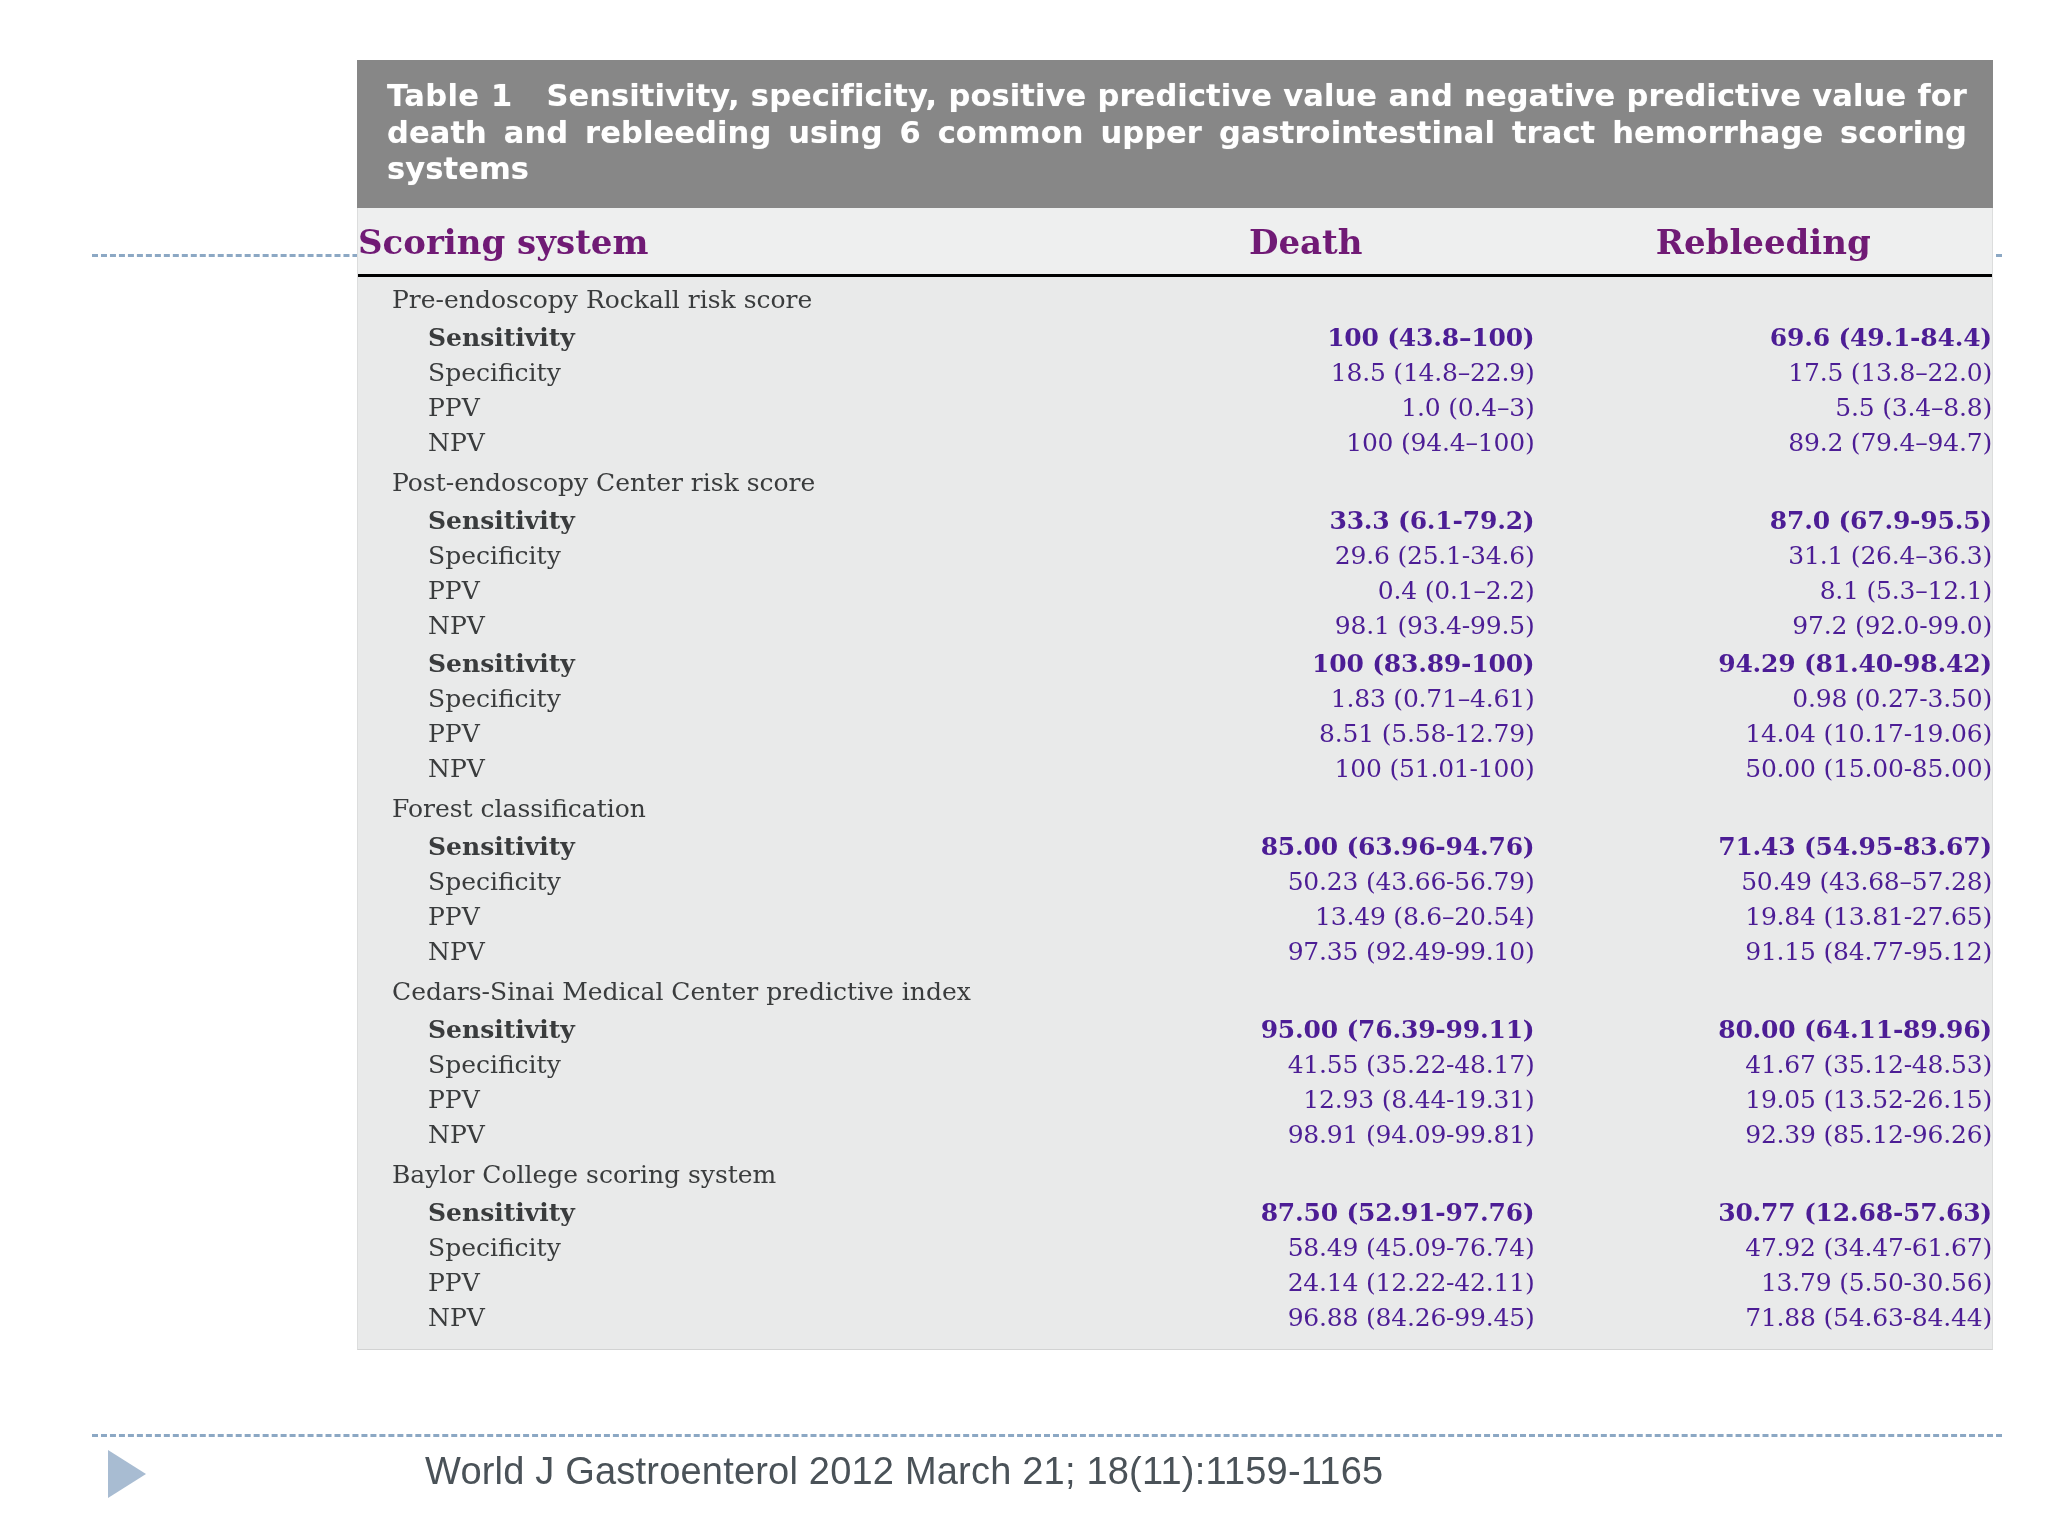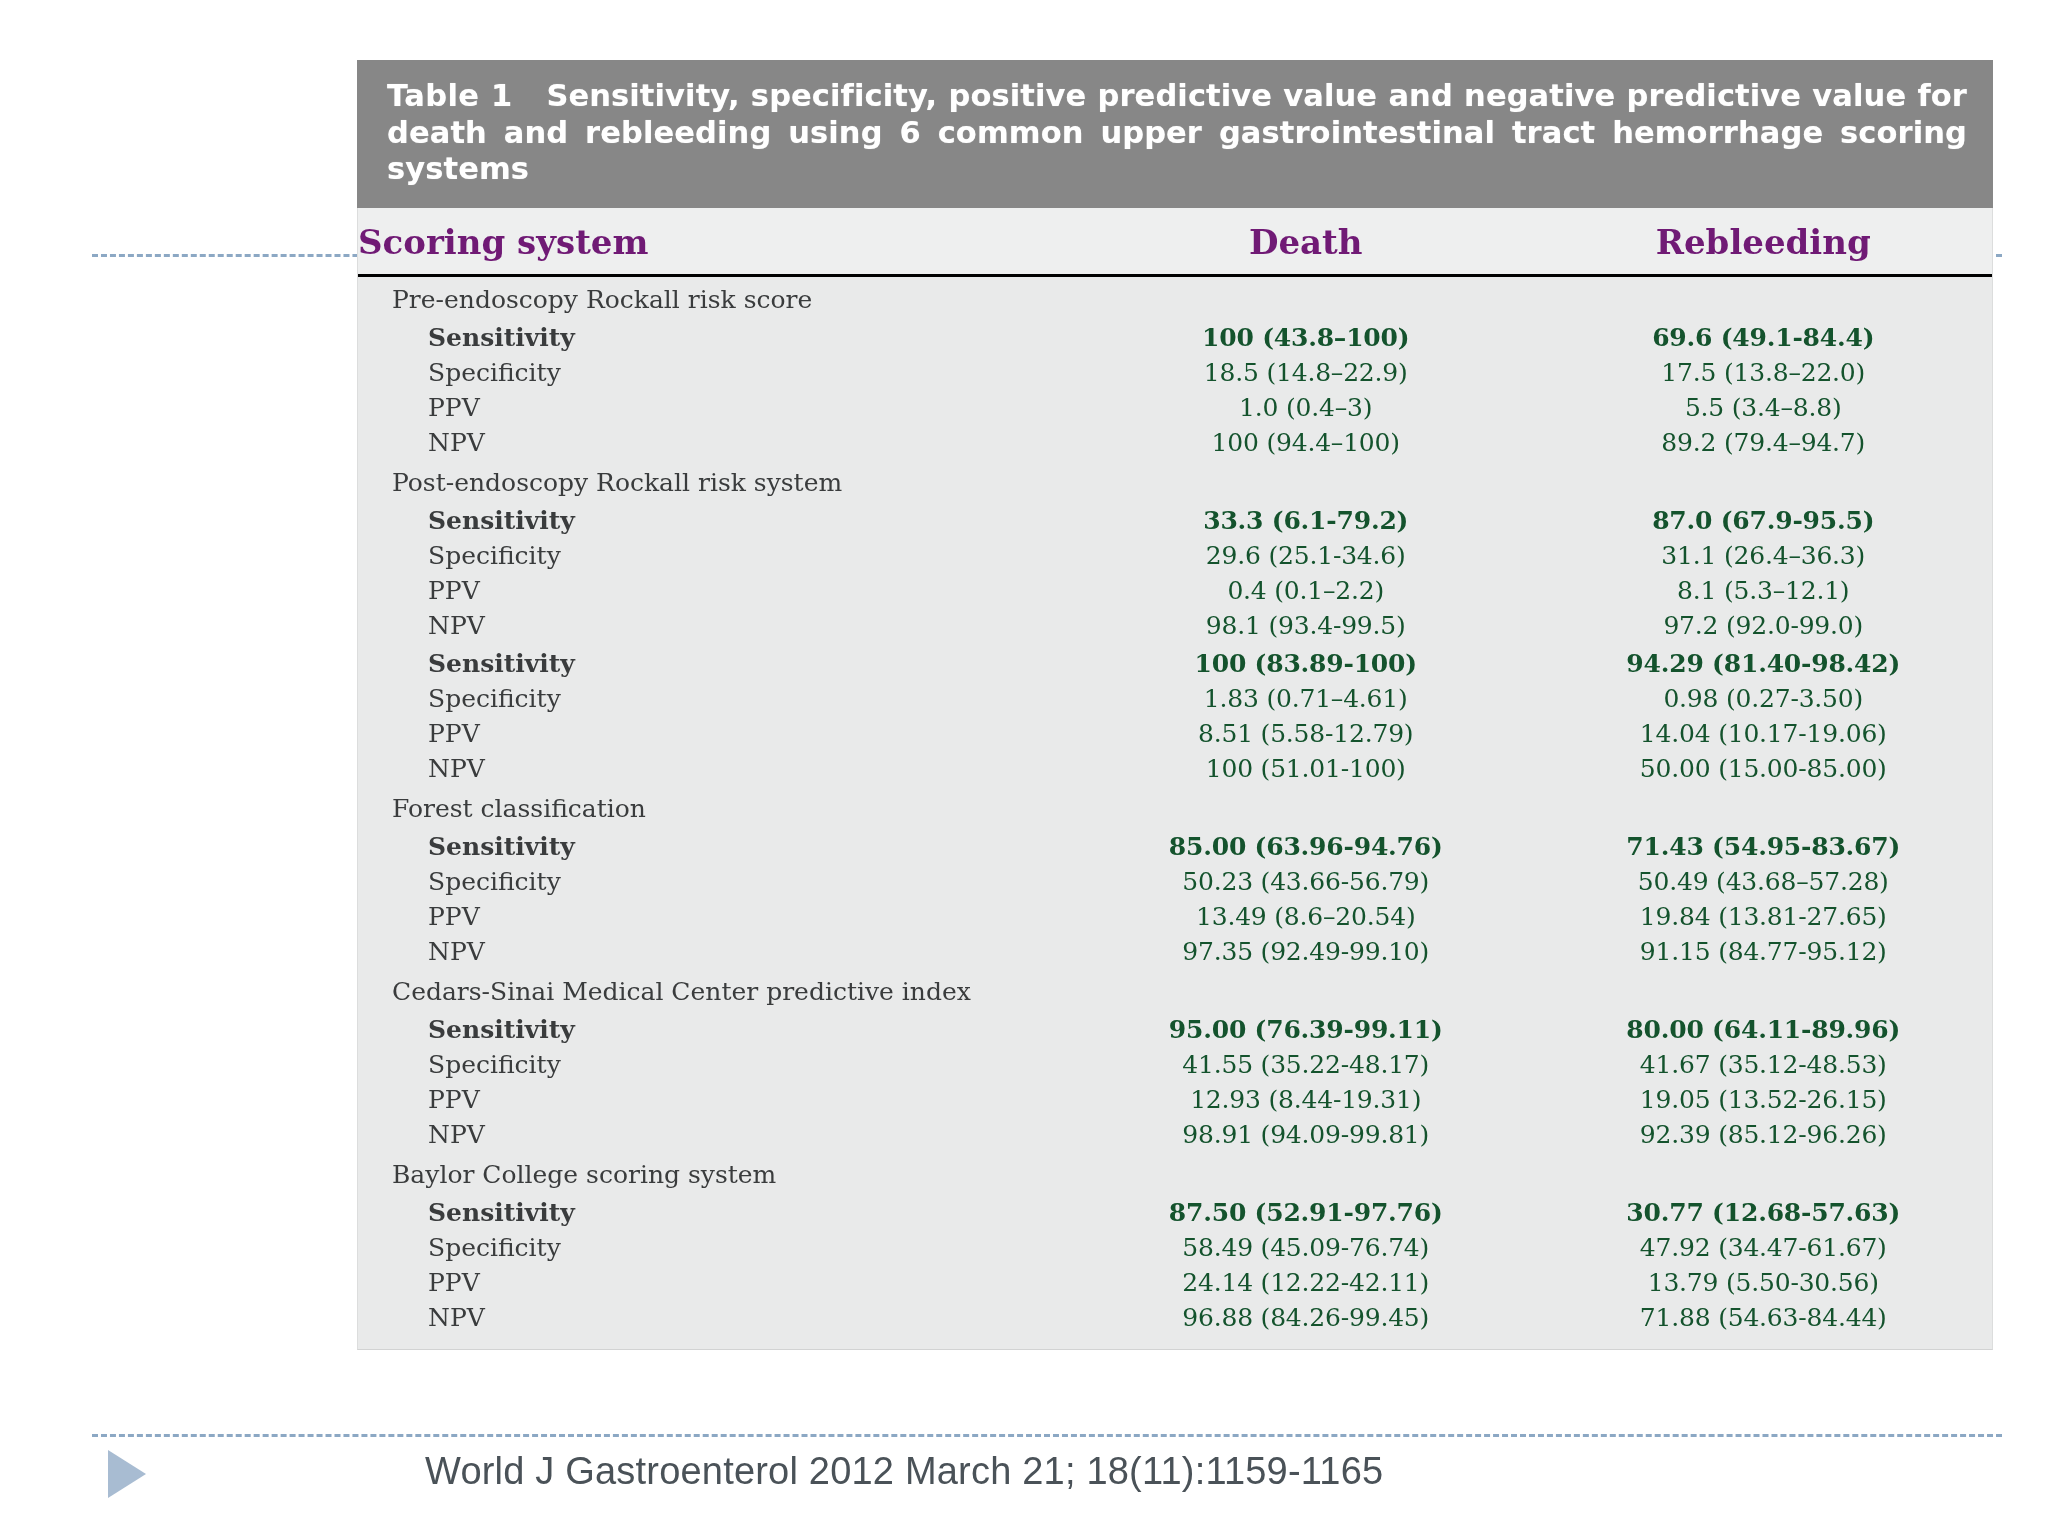--- a/index.html
+++ b/index.html
@@ -85,21 +85,21 @@
 
   table.sheet td {
     font-family: "DejaVu Serif", serif;
     font-size: 25px;
     line-height: 35px;
     padding: 0;
     vertical-align: baseline;
     white-space: nowrap;
   }
   td.c-label   { text-align: left; color: #3a3c3d; }
-  td.c-val     { text-align: center; color: #14532d; letter-spacing: -0.2px; }
+  td.c-val     { text-align: right; color: #4c1d95; letter-spacing: -0.2px; }
 
   tr.group td.c-label { padding-left: 34px; padding-top: 5px; margin-top: 48px; }
   tr.metric td.c-label { padding-left: 70px; }
 
   tr.first-metric td { padding-top: 3px; font-weight: bold; }
 
   
   .footer {
     position: absolute;
     left: 0;
@@ -171,21 +171,21 @@
             <td class="c-label">PPV</td>
             <td class="c-val">1.0 (0.4–3)</td>
             <td class="c-val">5.5 (3.4–8.8)</td>
           </tr>
           <tr class="metric">
             <td class="c-label">NPV</td>
             <td class="c-val">100 (94.4–100)</td>
             <td class="c-val">89.2 (79.4–94.7)</td>
           </tr>
           <tr class="group">
-            <td class="c-label">Post-endoscopy Rockall risk system</td>
+            <td class="c-label">Post-endoscopy Center risk score</td>
             <td class="c-val">&nbsp;</td>
             <td class="c-val">&nbsp;</td>
           </tr>
           <tr class="metric first-metric">
             <td class="c-label">Sensitivity</td>
             <td class="c-val">33.3 (6.1-79.2)</td>
             <td class="c-val">87.0 (67.9-95.5)</td>
           </tr>
           <tr class="metric">
             <td class="c-label">Specificity</td>

